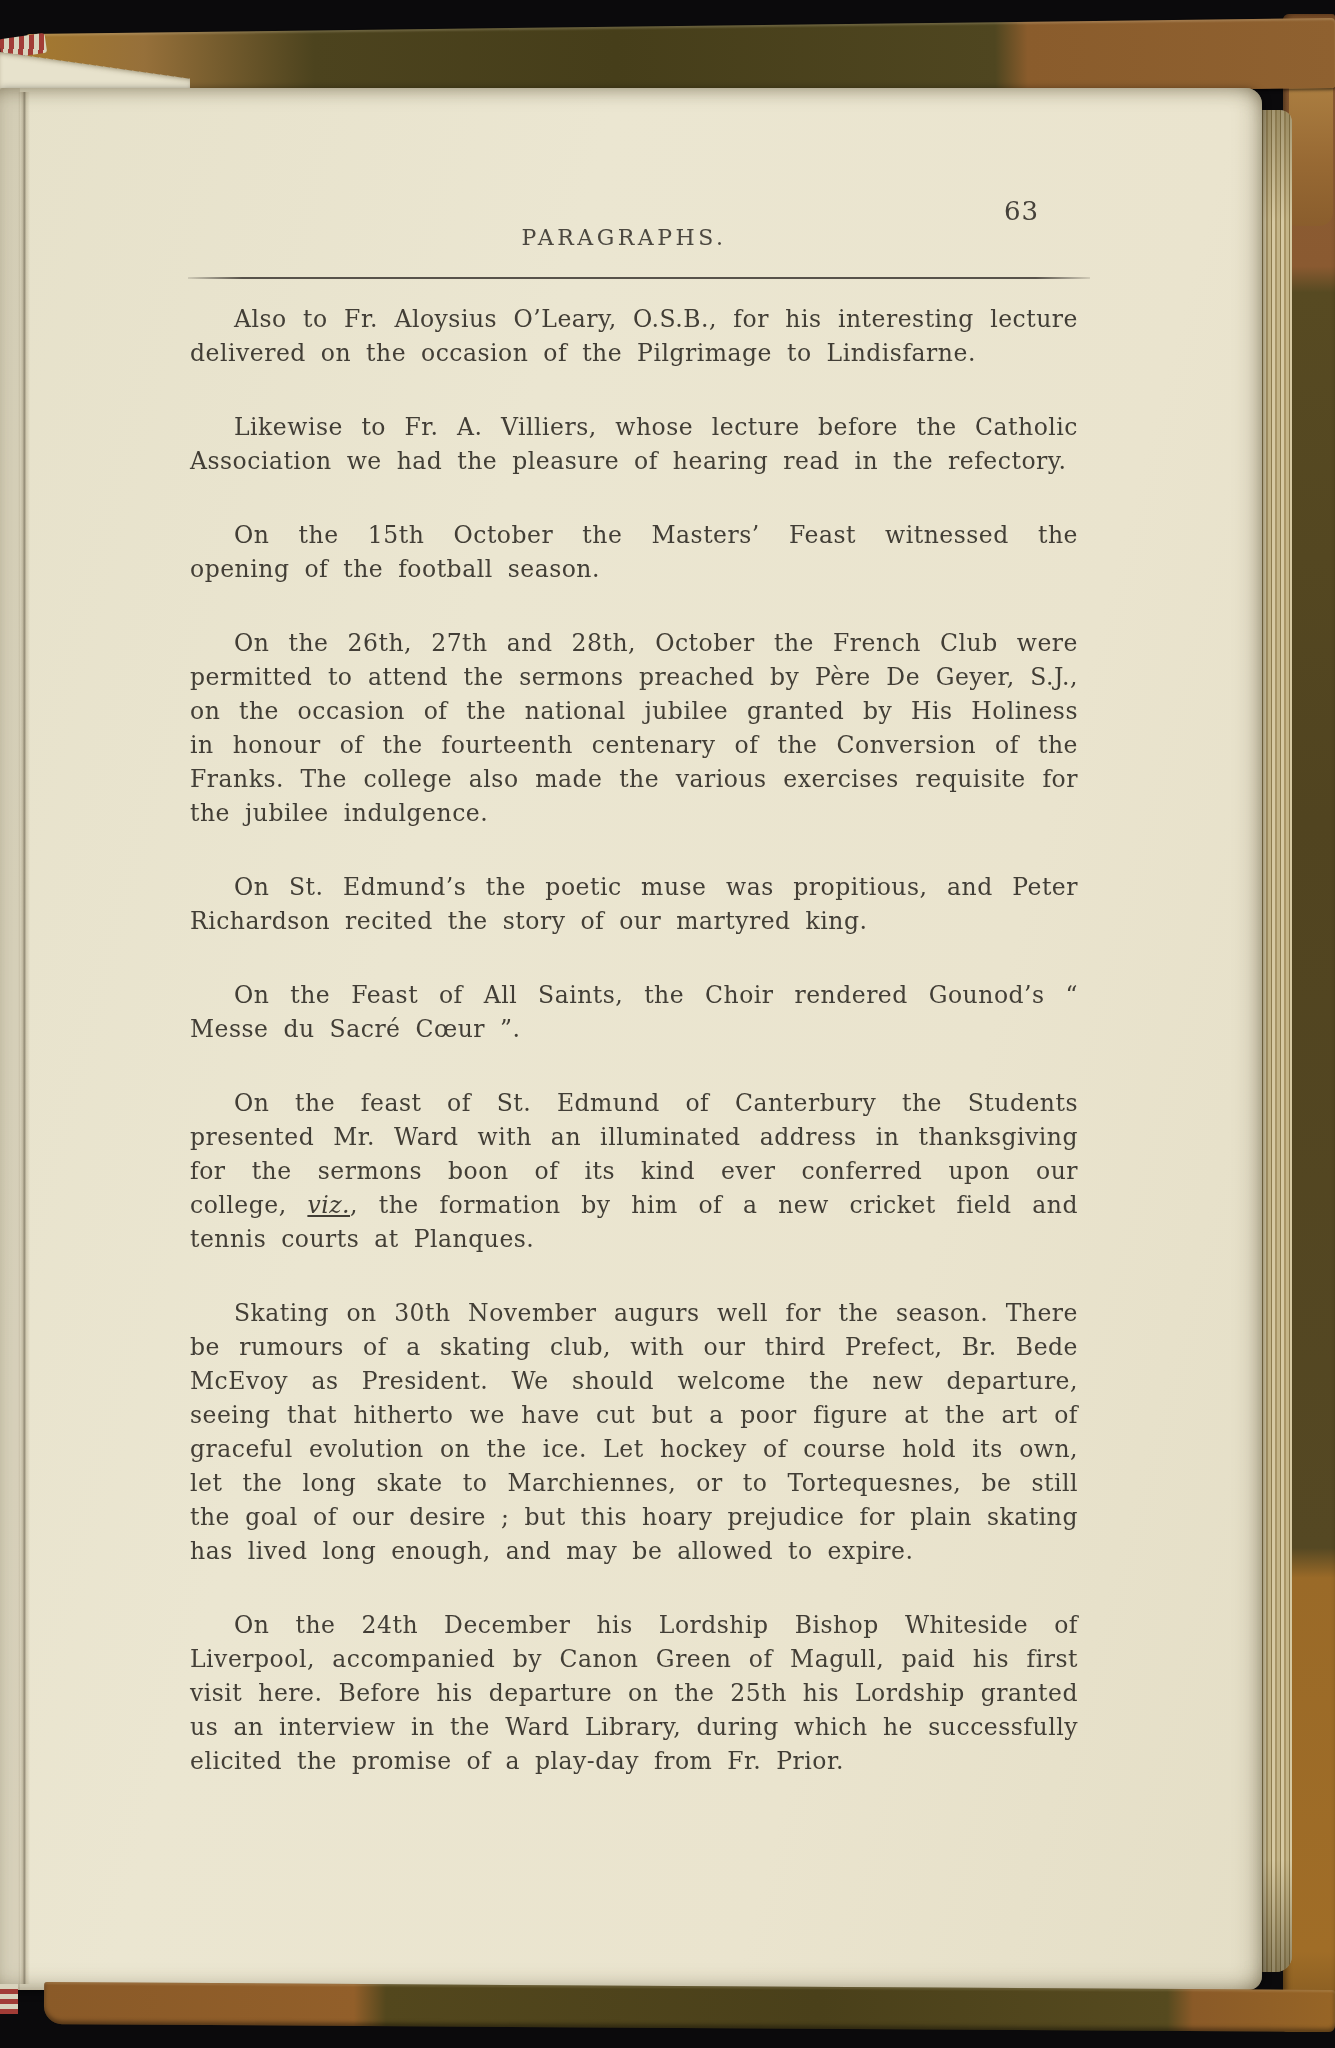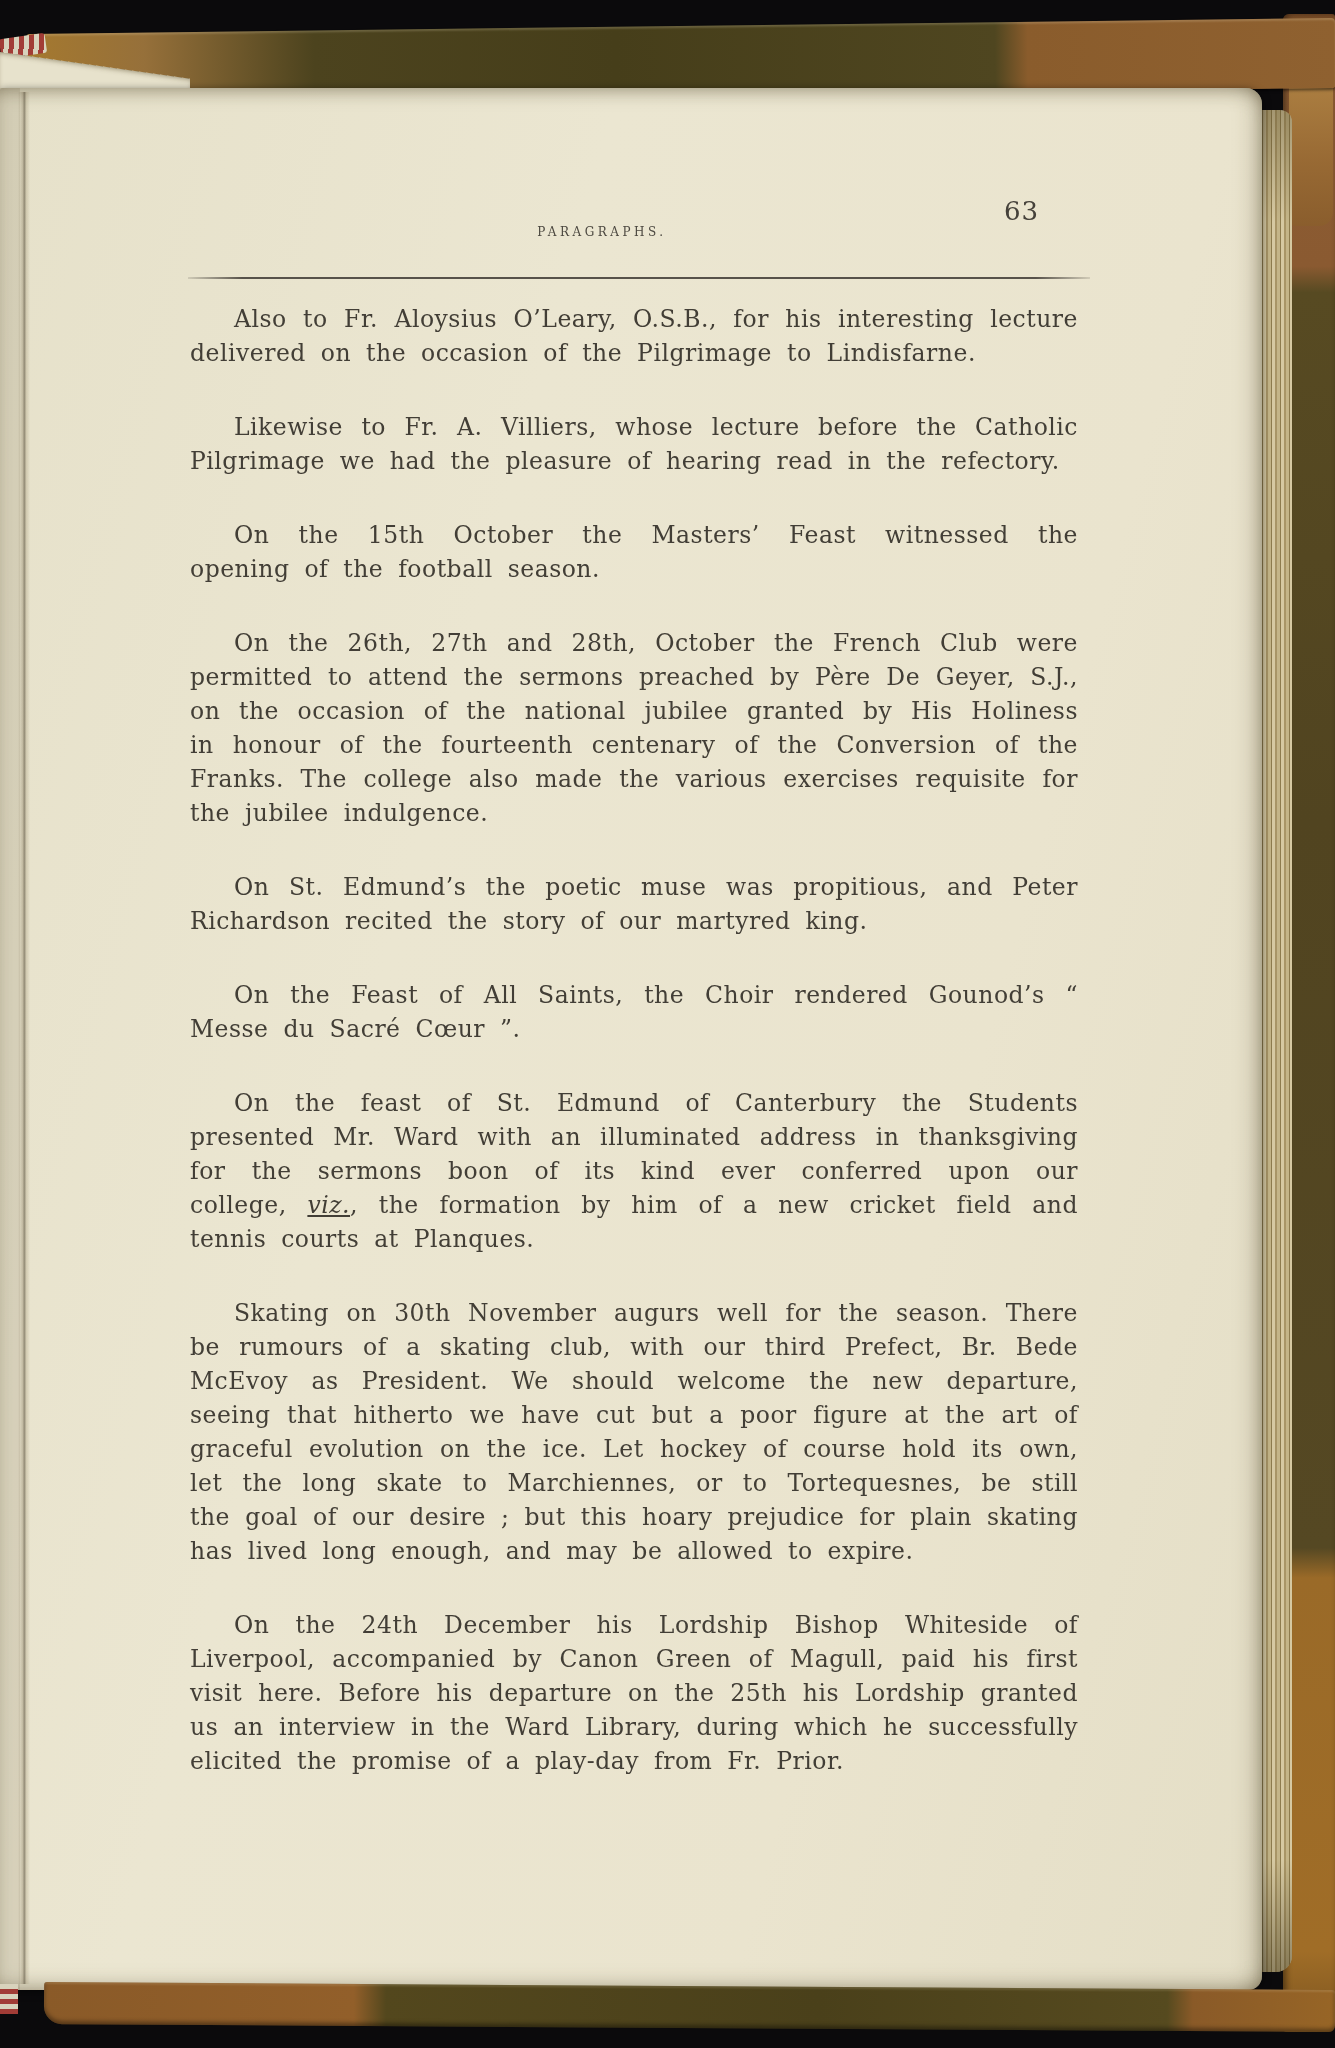--- a/index.html
+++ b/index.html
@@ -87,22 +87,22 @@
   }
   .gutter-crease{
     position:absolute;left:18px;top:4px;width:12px;height:1892px;
     background:linear-gradient(90deg,
       rgba(90,75,45,0) 0%, rgba(90,75,45,.28) 40%,
       rgba(58,48,28,.5) 52%, rgba(130,115,78,.22) 70%, rgba(90,75,45,0) 100%);
   }
 
   
   .running-header{
-    position:absolute;top:137px;left:152px;width:900px;
-    text-align:center;font-size:12px;letter-spacing:3.5px;color:#4c4840;
+    position:absolute;top:137px;left:174px;width:900px;
+    text-align:center;font-size:22px;letter-spacing:3.5px;color:#4c4840;
   }
   .page-number{
     position:absolute;top:108px;left:1004px;
     font-size:26px;color:#45413a;letter-spacing:1px;
   }
   .header-rule{
     position:absolute;top:189px;left:188px;width:902px;height:2px;
     background:linear-gradient(90deg,
       rgba(70,65,55,.15) 0%, #57524a 6%, #57524a 94%, rgba(70,65,55,.15) 100%);
   }
@@ -134,21 +134,21 @@
     <div class="gutter-crease"></div>
 
     <div class="running-header">PARAGRAPHS.</div>
 
     <div class="page-number">63</div>
 
     <div class="header-rule"></div>
 
     <div class="page-text">
         <p class="para"><span>Also to Fr. Aloysius O’Leary, O.S.B., for his interesting lecture delivered on the occasion of the Pilgrimage to Lindisfarne.</span></p>
-        <p class="para"><span>Likewise to Fr. A. Villiers, whose lecture before the Catholic Pilgrimage we had the pleasure of hearing read in the refectory.</span></p>
+        <p class="para"><span>Likewise to Fr. A. Villiers, whose lecture before the Catholic Association we had the pleasure of hearing read in the refectory.</span></p>
         <p class="para"><span>On the 15th October the Masters’ Feast witnessed the opening of the football season.</span></p>
         <p class="para"><span>On the 26th, 27th and 28th, October the French Club were permitted to attend the sermons preached by Père De Geyer, S.J., on the occasion of the national jubilee granted by His Holiness in honour of the fourteenth centenary of the Conversion of the Franks. The college also made the various exercises requisite for the jubilee indulgence.</span></p>
         <p class="para"><span>On St. Edmund’s the poetic muse was propitious, and Peter Richardson recited the story of our martyred king.</span></p>
         <p class="para"><span>On the Feast of All Saints, the Choir rendered Gounod’s “ Messe du Sacré Cœur ”.</span></p>
         <p class="para"><span>On the feast of St. Edmund of Canterbury the Students presented Mr. Ward with an illuminated address in thanksgiving for the sermons boon of its kind ever conferred upon our college, </span><span class="it">viz.</span><span>, the formation by him of a new cricket field and tennis courts at Planques.</span></p>
         <p class="para"><span>Skating on 30th November augurs well for the season. There be rumours of a skating club, with our third Prefect, Br. Bede McEvoy as President. We should welcome the new departure, seeing that hitherto we have cut but a poor figure at the art of graceful evolution on the ice. Let hockey of course hold its own, let the long skate to Marchiennes, or to Tortequesnes, be still the goal of our desire ; but this hoary prejudice for plain skating has lived long enough, and may be allowed to expire.</span></p>
         <p class="para"><span>On the 24th December his Lordship Bishop Whiteside of Liverpool, accompanied by Canon Green of Magull, paid his first visit here. Before his departure on the 25th his Lordship granted us an interview in the Ward Library, during which he successfully elicited the promise of a play-day from Fr. Prior.</span></p>
       </div>
   </div>
 

